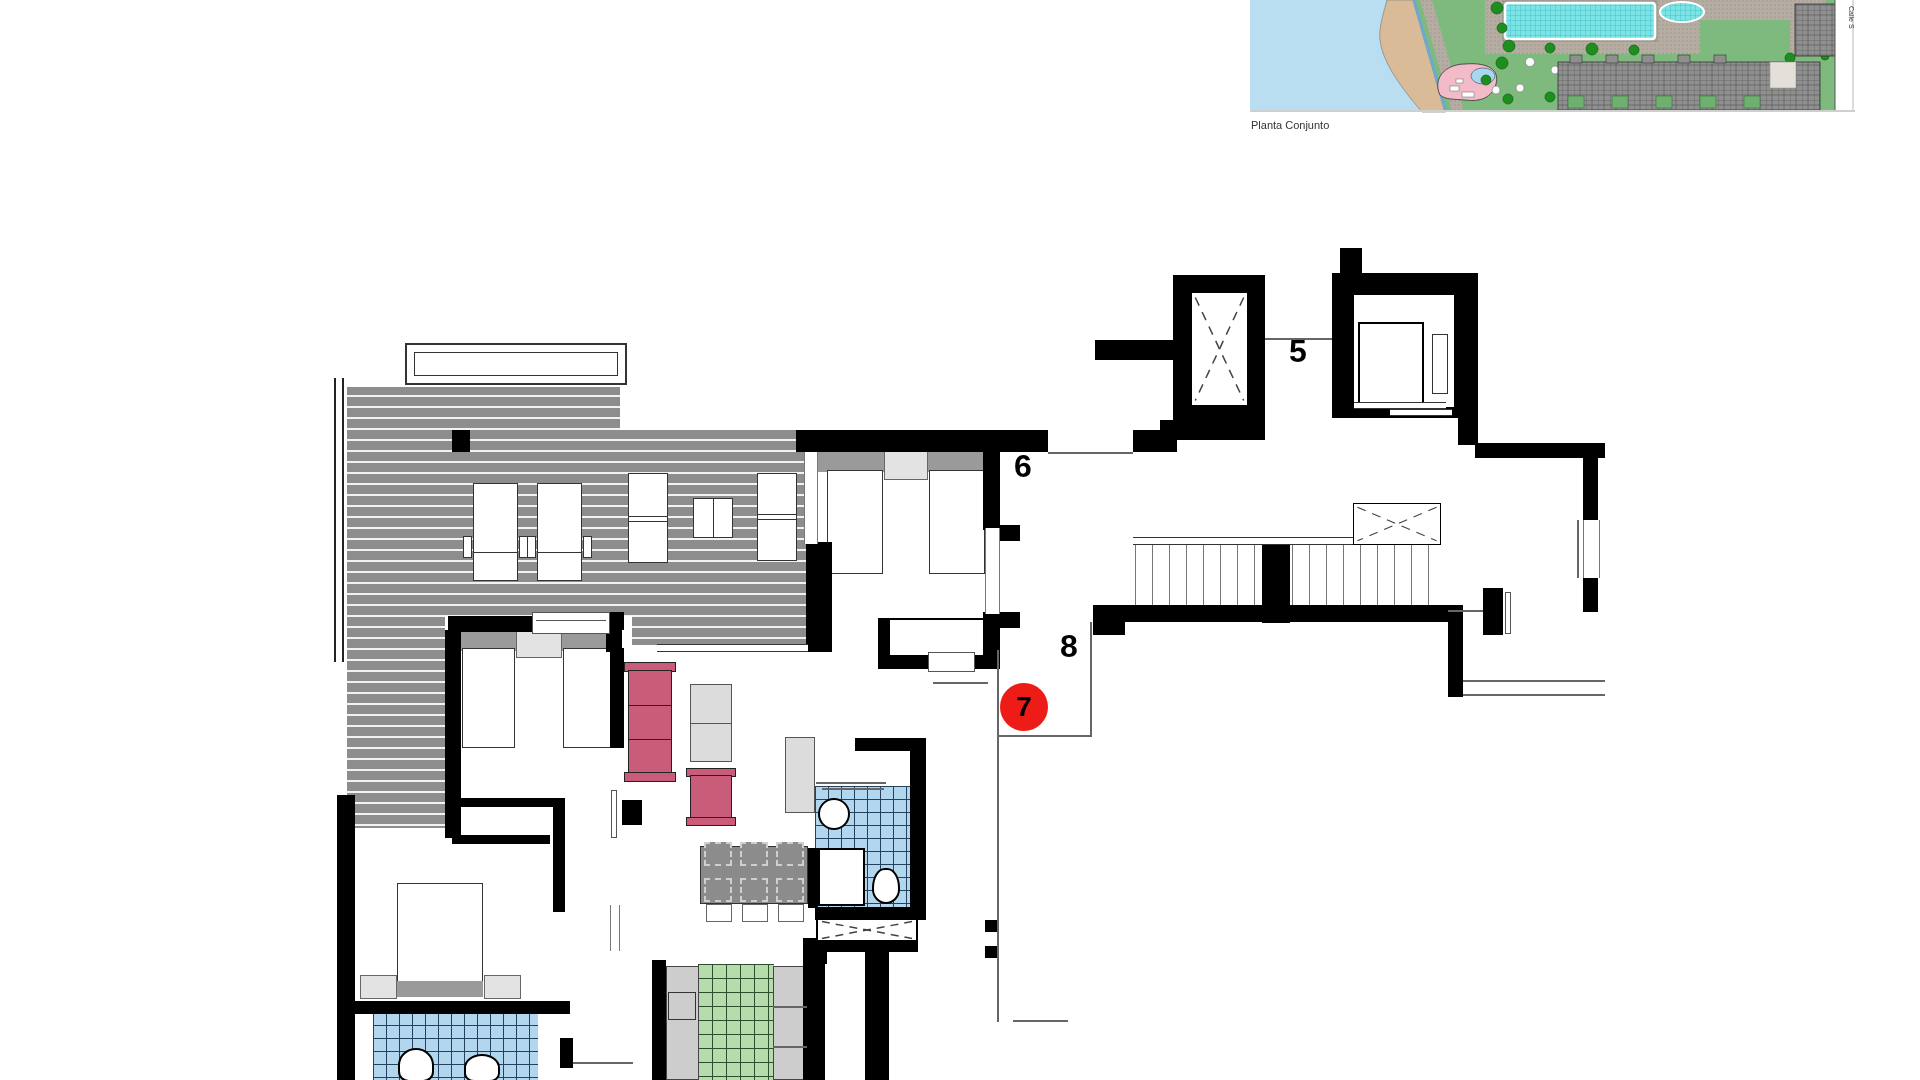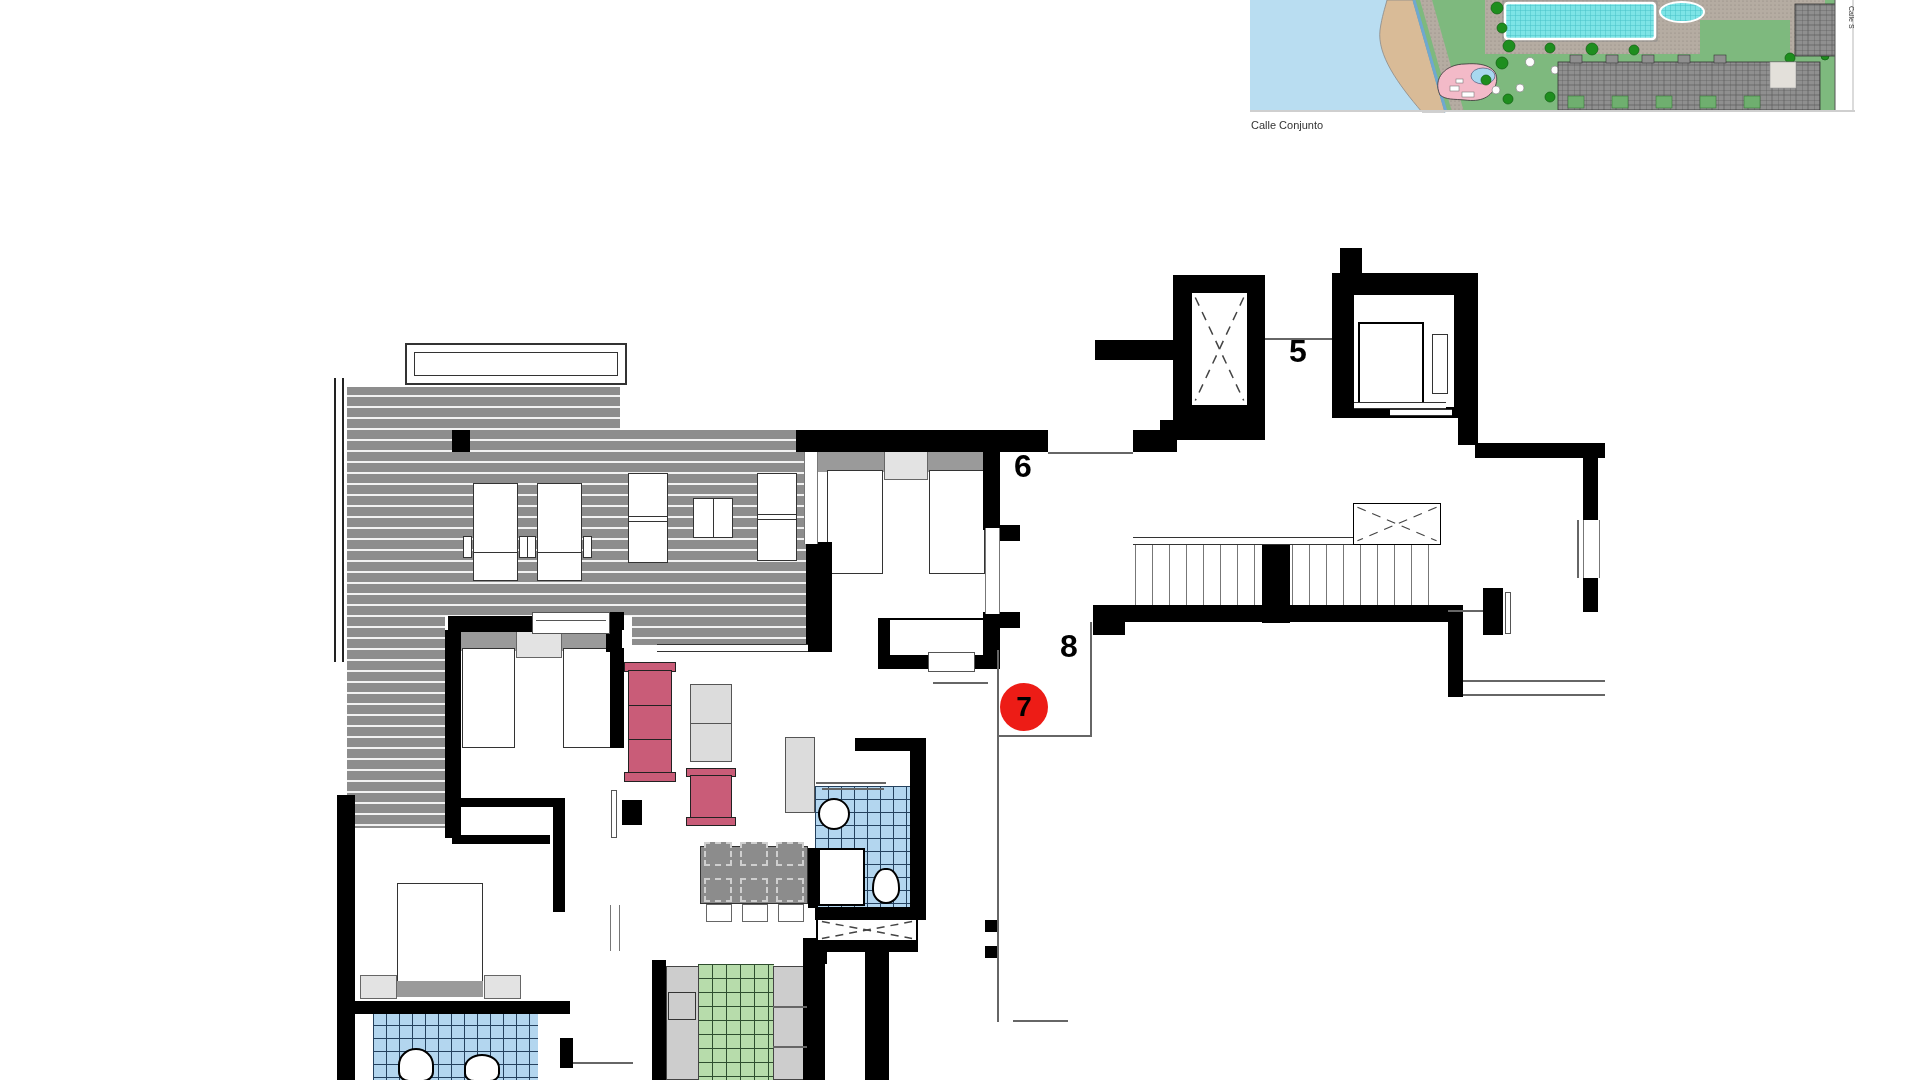--- a/index.html
+++ b/index.html
@@ -258,21 +258,21 @@
       <rect x="494" y="96" width="16" height="12"></rect>
     </g>
     <rect x="545" y="4" width="52" height="52" fill="url(#bldg)" stroke="#333" stroke-width="0.8"></rect>
     <rect x="520" y="62" width="26" height="26" fill="#e3e0da" stroke="#999" stroke-width="0.6"></rect>
     <rect x="585" y="0" width="20" height="112" fill="#ffffff"></rect>
     <line x1="585" y1="0" x2="585" y2="112" stroke="#555" stroke-width="1"></line>
     <line x1="603" y1="0" x2="603" y2="112" stroke="#999" stroke-width="0.7"></line>
     <text transform="translate(599,6) rotate(90)" font-size="7" fill="#333" font-family="Liberation Sans, sans-serif">Calle S</text>
     <rect x="0" y="110" width="605" height="2" fill="#cfcfcf"></rect>
   </svg>
-  <div id="caption">Calle Conjunto</div>
+  <div id="caption">Planta Conjunto</div>
 
   <div id="walls">
       <div class="w" style="left: 796px; top: 430px; width: 252px; height: 22px;"></div>
       <div class="w" style="left: 806px; top: 542px; width: 26px; height: 110px;"></div>
       <div class="w" style="left: 983px; top: 450px; width: 17px; height: 80px;"></div>
       <div class="w" style="left: 997px; top: 525px; width: 23px; height: 16px;"></div>
       <div class="w" style="left: 997px; top: 612px; width: 23px; height: 16px;"></div>
       <div class="w" style="left: 983px; top: 612px; width: 17px; height: 50px;"></div>
       <div class="w" style="left: 878px; top: 655px; width: 122px; height: 14px;"></div>
       <div class="w" style="left: 1133px; top: 430px; width: 44px; height: 22px;"></div>

